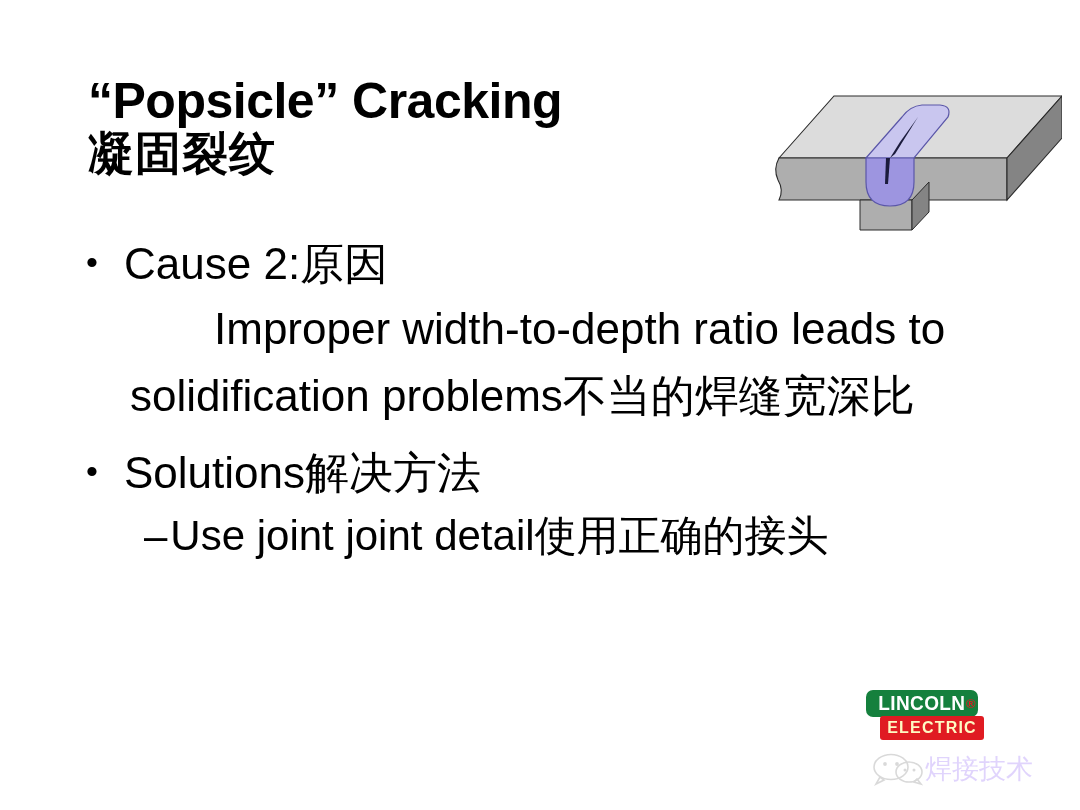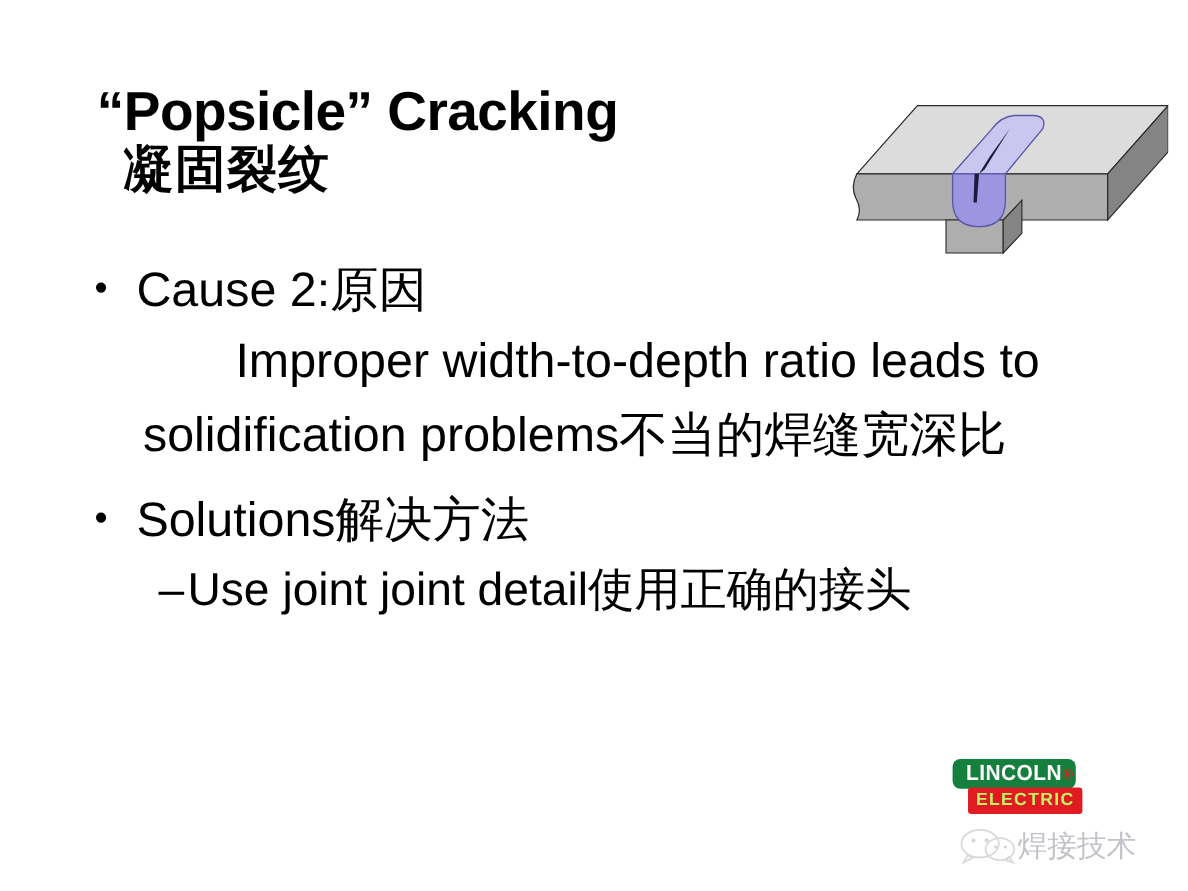--- a/index.html
+++ b/index.html
@@ -36,21 +36,20 @@
     line-height: 1.08;
     letter-spacing: -0.5px;
     white-space: nowrap;
   }
   .title-line-zh {
     font-size: 46px;
     font-weight: bold;
     line-height: 1.12;
     letter-spacing: 1px;
     white-space: nowrap;
-    margin-left: 24px;
   }
 
   
   #body-block {
     position: absolute;
     left: 86px;
     top: 238px;
     width: 950px;
   }
   .bullet-row {
@@ -146,42 +145,42 @@
     top: 26px;
     width: 104px;
     height: 24px;
     background: #e01b22;
     border-radius: 3px;
     display: flex;
     align-items: center;
     justify-content: center;
   }
   .electric-word {
-    color: #bef264;
+    color: #fef9c3;
     font-size: 16px;
     font-weight: bold;
     letter-spacing: 1.2px;
     font-family: "Liberation Sans", sans-serif;
   }
 
   
   #watermark {
     position: absolute;
     left: 872px;
     top: 748px;
     width: 200px;
     height: 42px;
     display: flex;
     align-items: center;
     opacity: 0.26;
   }
   #watermark svg { flex: 0 0 auto; display: block; }
   .watermark-text {
     font-size: 27px;
-    color: #0f172a;
+    color: #8b5cf6;
     letter-spacing: 0px;
     font-family: "DejaVu Sans", sans-serif;
     margin-left: 1px;
     white-space: nowrap;
   }
 </style>
 </head>
 <body>
 
 <div id="slide">

